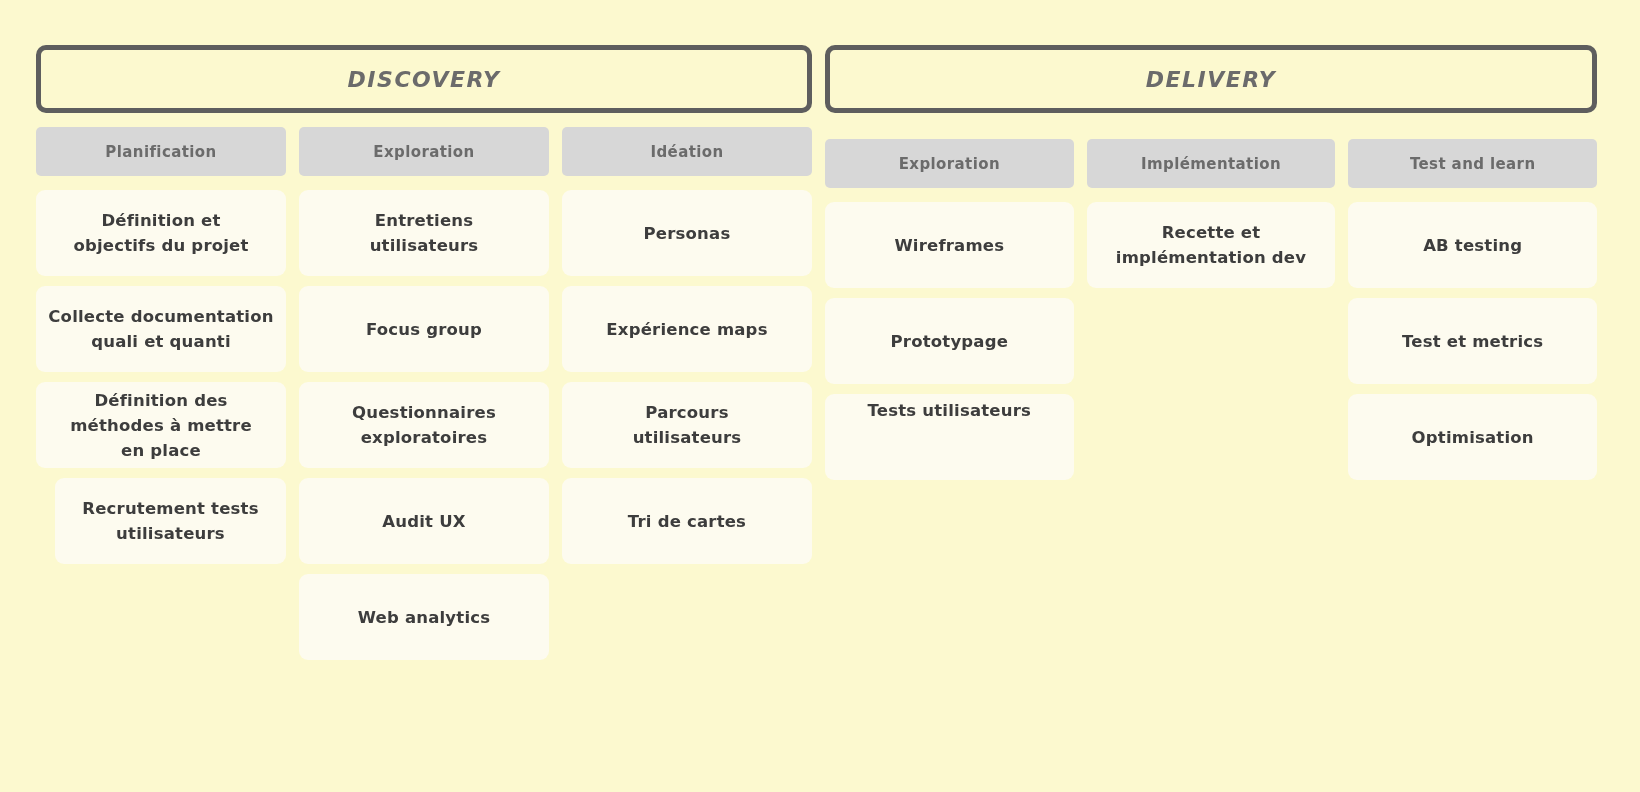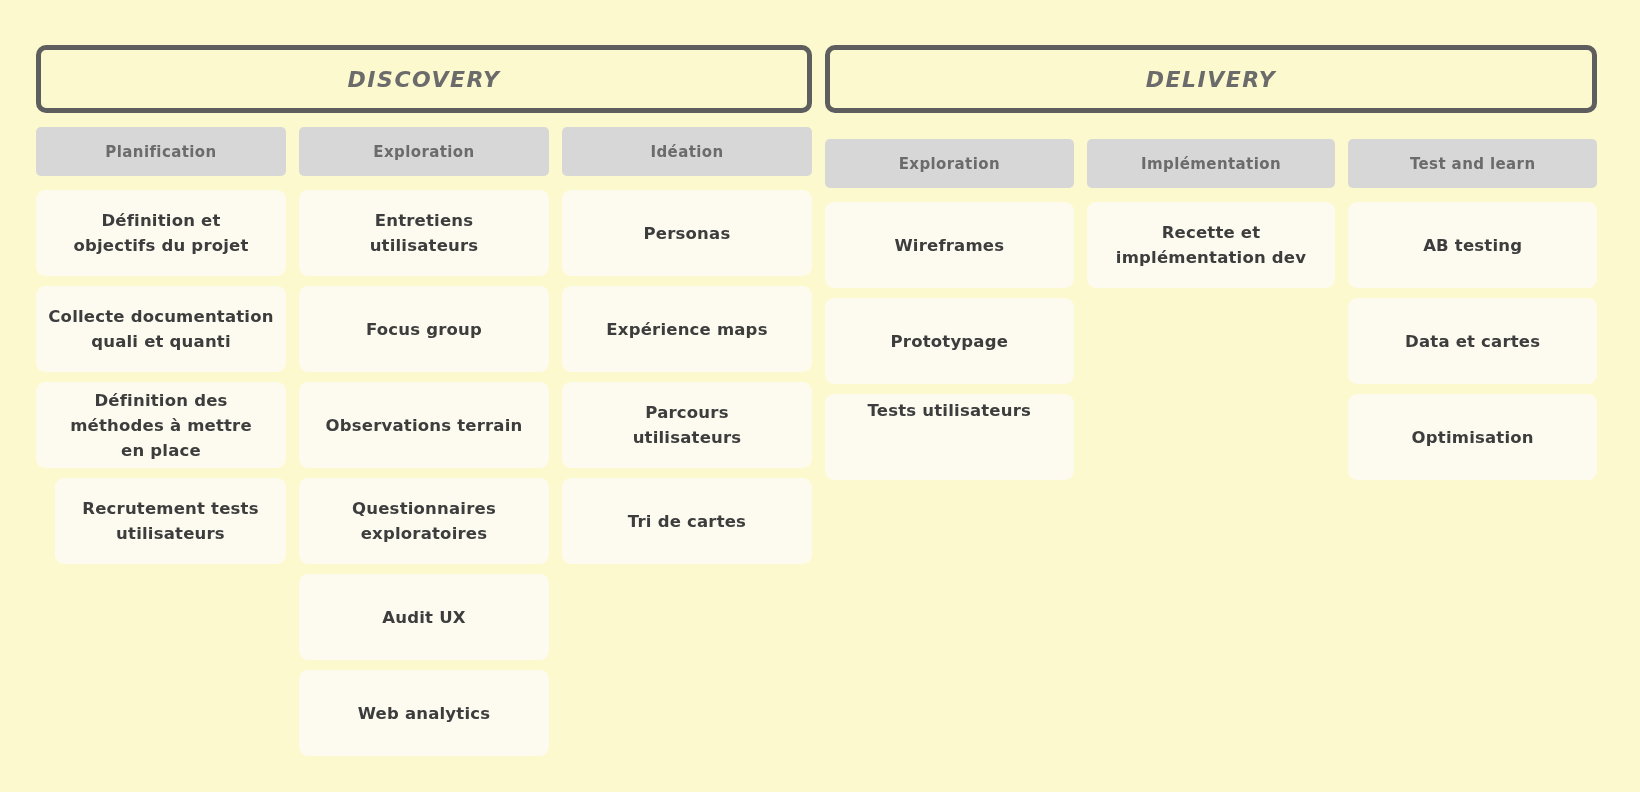--- a/index.html
+++ b/index.html
@@ -108,21 +108,20 @@
 en place</div>
           <div class="card offset-right">Recrutement tests
 utilisateurs</div>
         </div>
 
         <div class="column">
           <div class="col-header">Exploration</div>
           <div class="card">Entretiens
 utilisateurs</div>
           <div class="card">Focus group</div>
-          <div class="card">Observations terrain</div>
           <div class="card">Questionnaires
 exploratoires</div>
           <div class="card">Audit UX</div>
           <div class="card">Web analytics</div>
         </div>
 
         <div class="column">
           <div class="col-header">Idéation</div>
           <div class="card">Personas</div>
           <div class="card">Expérience maps</div>
@@ -149,21 +148,21 @@
 
         <div class="column">
           <div class="col-header">Implémentation</div>
           <div class="card">Recette et
 implémentation dev</div>
         </div>
 
         <div class="column">
           <div class="col-header">Test and learn</div>
           <div class="card">AB testing</div>
-          <div class="card">Data et cartes</div>
+          <div class="card">Test et metrics</div>
           <div class="card">Optimisation</div>
         </div>
 
       </div>
     </section>
 
   </div>
 </div>
 
 </body></html>

